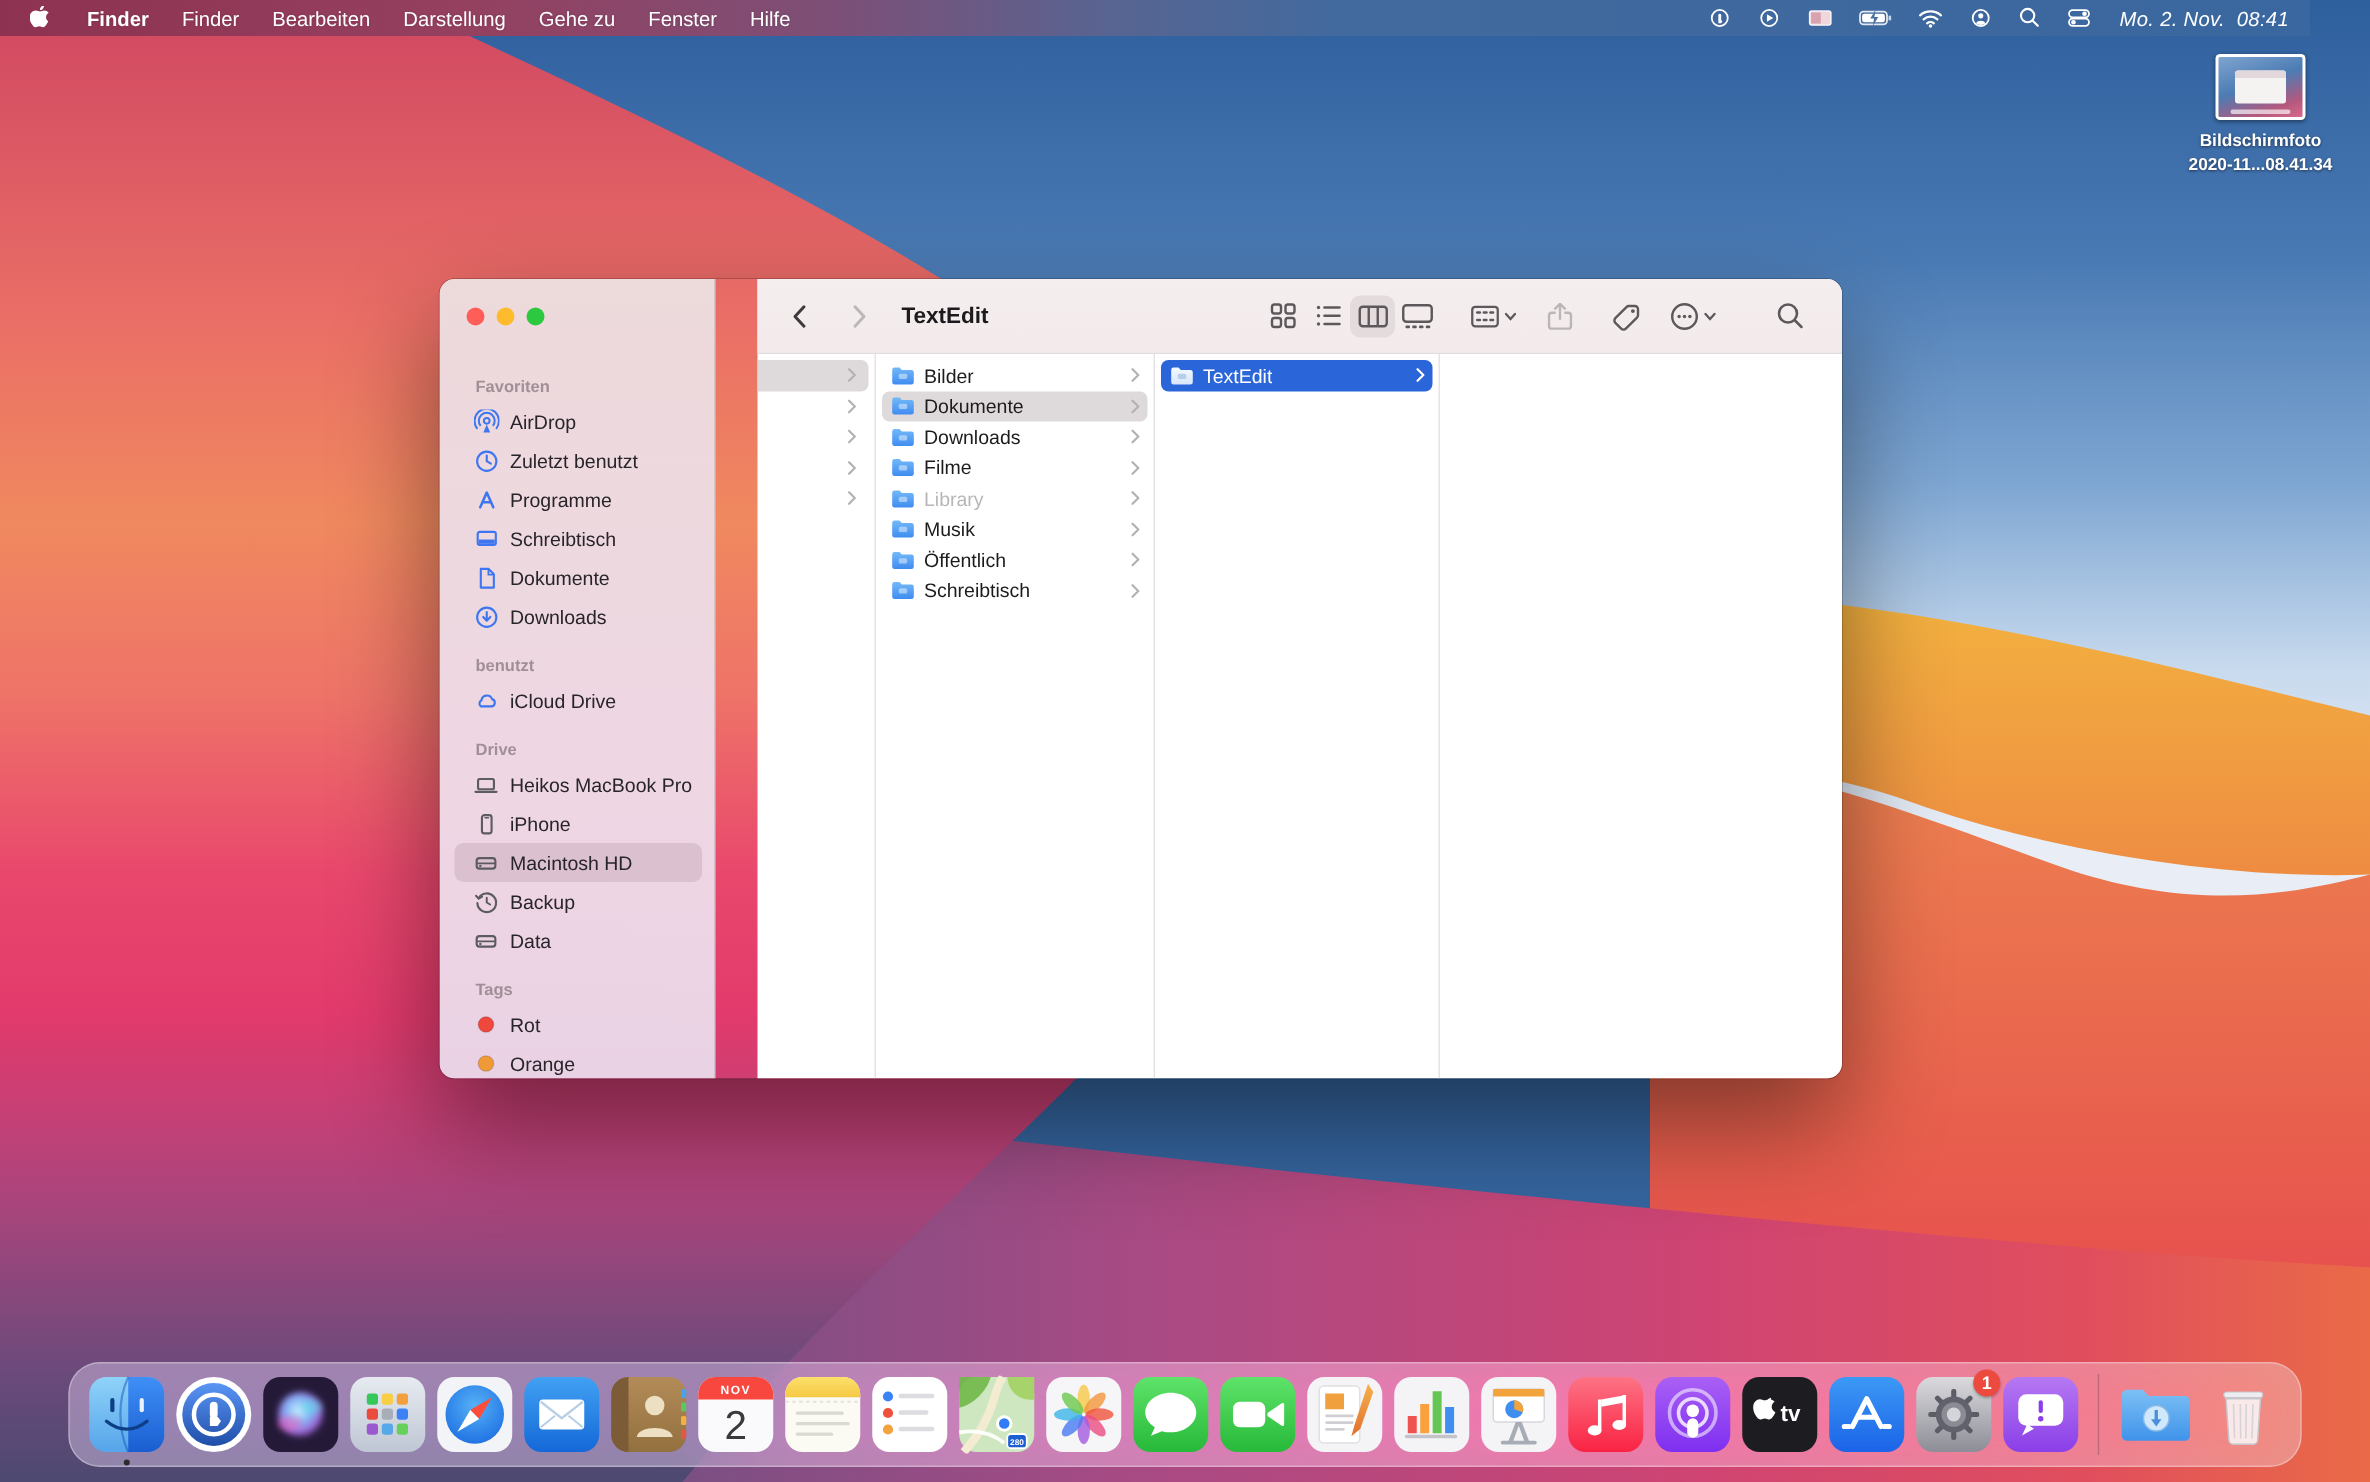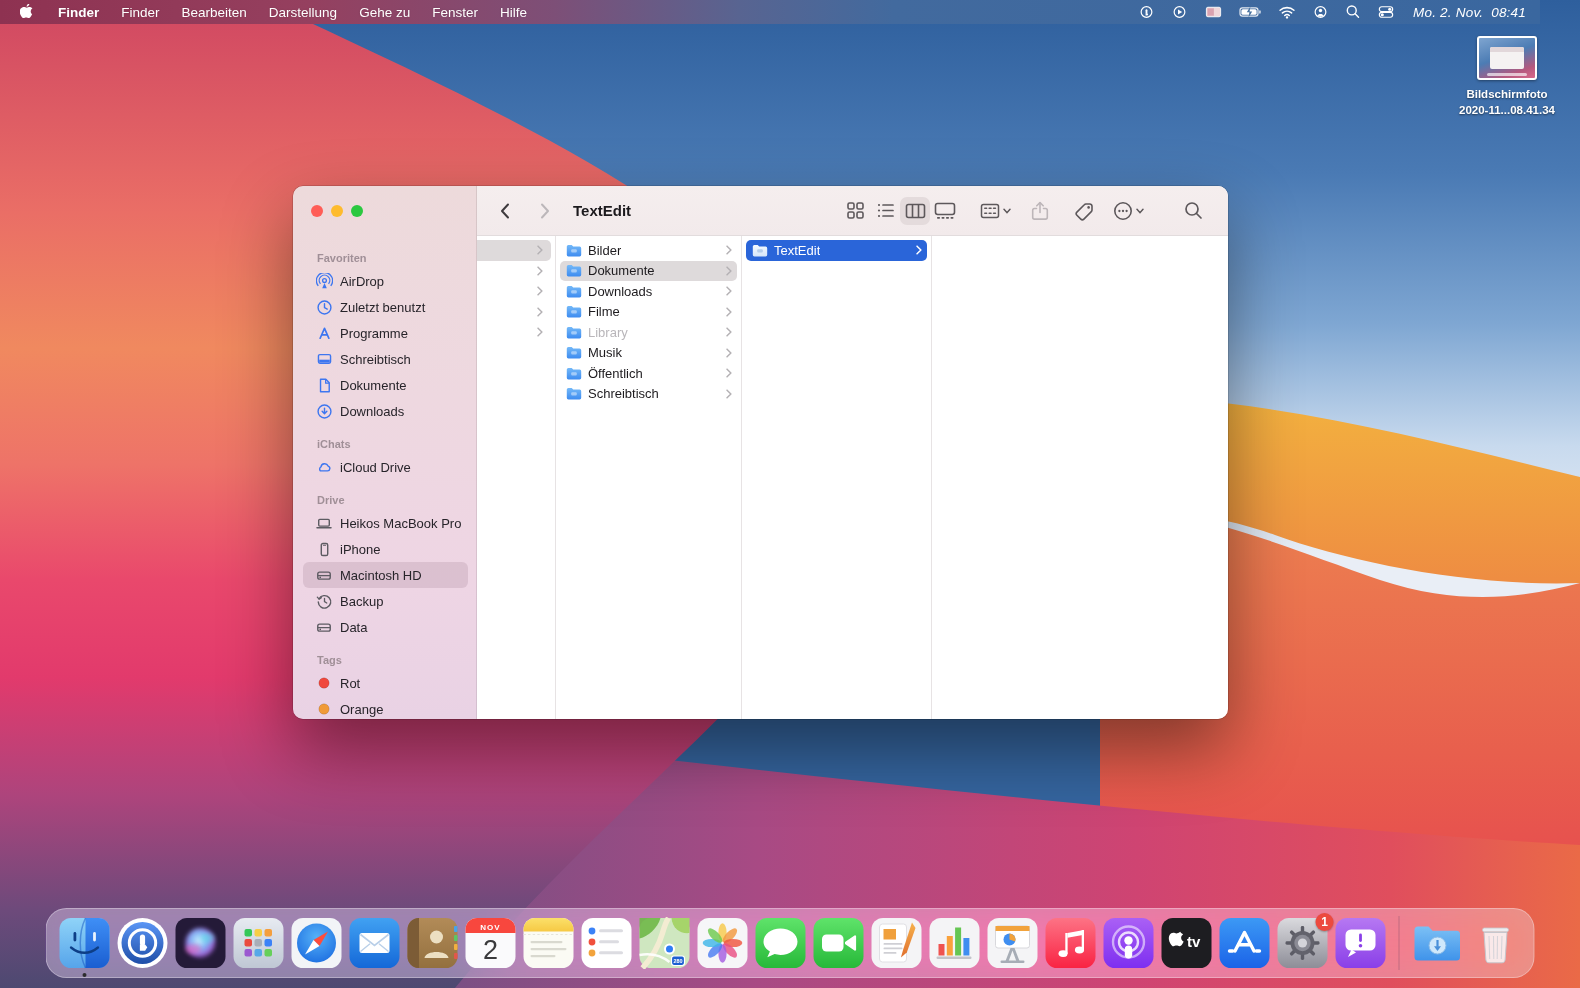--- a/index.html
+++ b/index.html
@@ -46,21 +46,21 @@
   .tl.red{background:#ff5d57;} .tl.yellow{background:#febb2e;} .tl.green{background:#2bc840;}
   .sb-content { position:absolute; left:0; right:0; top:52px; bottom:0; overflow:hidden; }
   .sb-header { font-size:11px; font-weight:700; color:#a08f97; padding:0 0 2px 24px; margin-top:14px; height:16px; }
   .sb-item { height:26px; display:flex; align-items:center; margin:0 8px 0 10px; padding-left:12px; border-radius:6px;
     font-size:13px; color:#27242a; }
   .sb-item.selected { background:rgba(96,52,80,.13); }
   .sb-ic { width:18px; height:18px; margin-right:7px; display:flex; align-items:center; justify-content:center; flex:0 0 18px; }
   .sb-ic svg { display:block; }
   .ic-blue { color:#3d76f0; } .ic-gray { color:#5d5b62; }
 
-  .main { flex:1; background:#fff; display:flex; flex-direction:column; }
+  .main { flex:1; background:#fff; display:flex; flex-direction:column;margin-left:28px; }
   .toolbar { height:50px; flex:0 0 50px; background:linear-gradient(180deg,#f5eeee,#f2eaeb);
     border-bottom:1px solid #e2dcdd; display:flex; align-items:center; position:relative; }
   .nav-btn { width:28px; height:26px; display:flex; align-items:center; justify-content:center; margin-left:12px; border-radius:6px; }
   .nav-btn:first-child { margin-left:14px; }
   .win-title { font-size:15px; font-weight:700; color:#1c1a1d; margin-left:14px; }
   .tb-right { position:absolute; right:0; top:0; height:100%; display:flex; align-items:center; padding-right:20px; }
   .tb-btn { height:28px; min-width:30px; border-radius:7px; display:flex; align-items:center; justify-content:center; color:#5d585b; }
   .tb-btn.active { background:#e4dbdc; }
   .tb-btn.disabled { color:#bdb6b9; }
   .tb-group { display:flex; align-items:center; margin-right:6px; }
@@ -315,21 +315,21 @@
         </div>
         <div class="sb-item">
           <span class="sb-ic ic-blue">
             <svg width="17" height="17" viewBox="0 0 18 18">
               <circle cx="9" cy="9" r="6.8" fill="none" stroke="currentColor" stroke-width="1.5"></circle>
               <path d="M9,5.4 V11 M6.5,8.8 L9,11.4 L11.5,8.8" fill="none" stroke="currentColor" stroke-width="1.5" stroke-linecap="round" stroke-linejoin="round"></path>
             </svg>
           </span>
           <span>Downloads</span>
         </div>
-        <div class="sb-header">iChats</div>
+        <div class="sb-header">benutzt</div>
         <div class="sb-item">
           <span class="sb-ic ic-blue">
             <svg width="18" height="17" viewBox="0 0 18 18">
               <path d="M5.2,12.6 h7.6 a2.6,2.6 0 0 0 .5,-5.1 a3.9,3.9 0 0 0 -7.5,.8 a2.7,2.7 0 0 0 -.6,4.3 z" fill="none" stroke="currentColor" stroke-width="1.5" stroke-linejoin="round"></path>
             </svg>
           </span>
           <span>iCloud Drive</span>
         </div>
         <div class="sb-header">Drive</div>
         <div class="sb-item">

